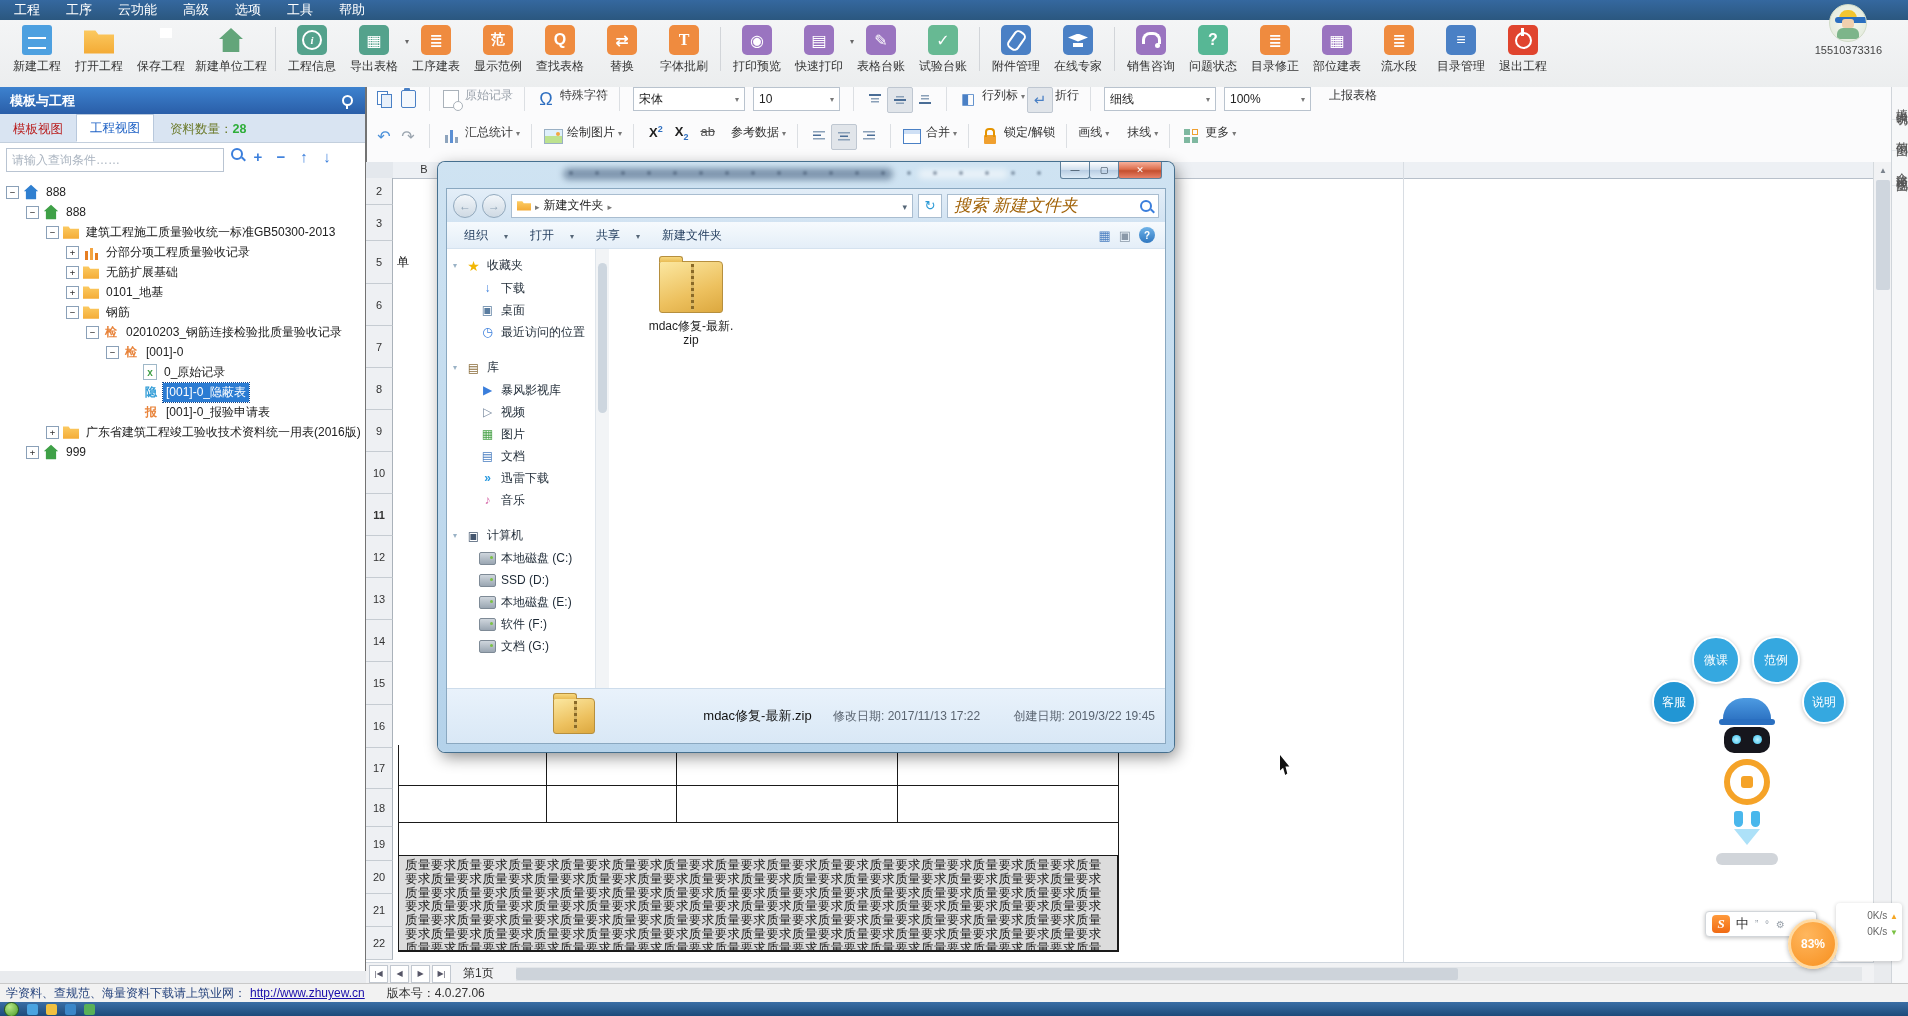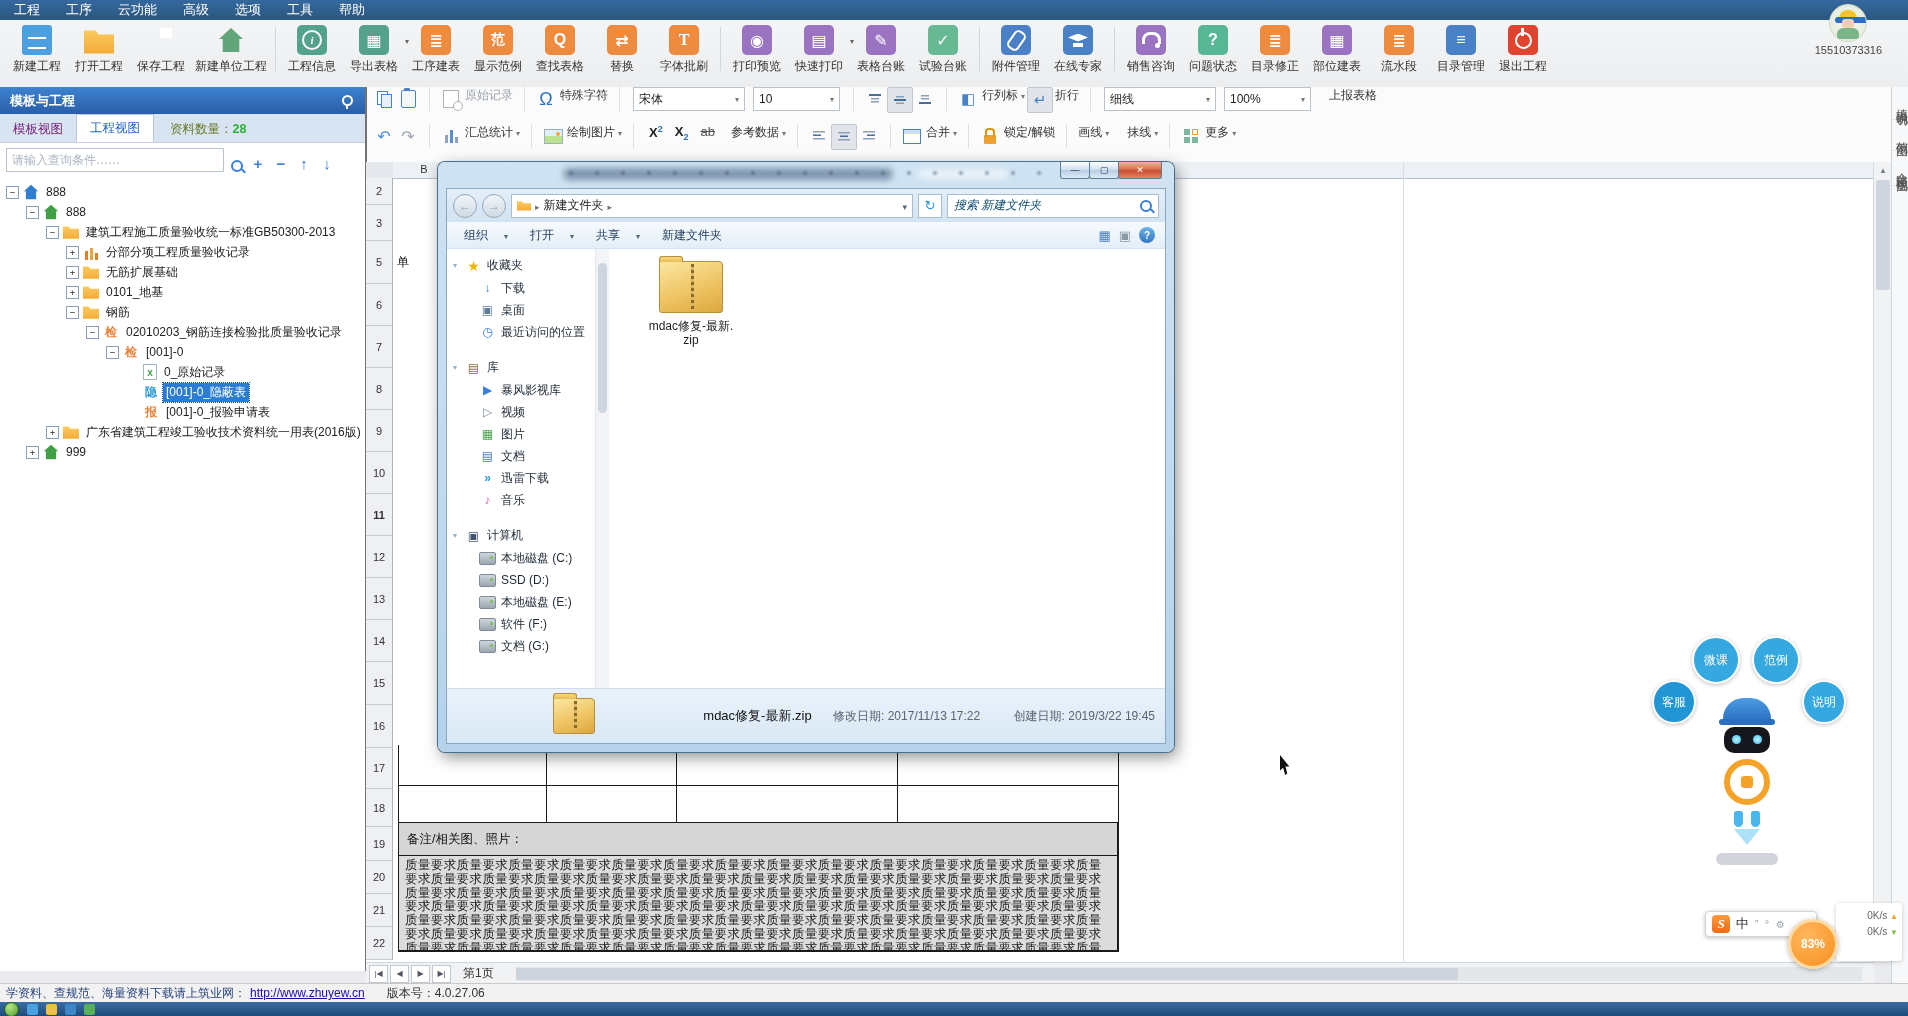--- a/index.html
+++ b/index.html
@@ -84,25 +84,25 @@
   .strike{text-decoration:line-through;color:#555;margin:0 6px;font-size:13px;}
   .svgi{display:flex;align-items:center;justify-content:center;width:24px;height:24px;}
   .svgi.on{background:#e1e5ea;border:1px solid #bfc7d1;border-radius:2px;}
   
   .sidebar{position:absolute;left:0;top:87px;width:365px;bottom:45px;background:#fff;border-right:2px solid #737373;}
   .sbhead{height:27px;background:linear-gradient(#3d82cf,#2a5ea8);color:#fff;font-size:13px;font-weight:bold;
           line-height:27px;padding-left:10px;position:relative;}
   .pin{position:absolute;right:12px;top:8px;width:7px;height:7px;border:2px solid #fff;border-radius:50%;}
   .pin::after{content:"";position:absolute;left:2px;top:8px;width:2px;height:4px;background:#fff;}
   .stabs{height:28px;background:#d9e4f2;display:flex;align-items:flex-end;border-bottom:1px solid #c3cfdd;}
-  .stab{padding:0 13px;line-height:26px;font-size:12.5px;color:#701a75;}
+  .stab{padding:0 13px;line-height:26px;font-size:12.5px;color:#b91c1c;}
   .stab.active{background:#fff;color:#1d61c5;border:1px solid #b8c8dc;border-bottom:1px solid #fff;}
   .scount{margin-left:16px;font-size:12.5px;color:#6b7a2a;line-height:26px;}
   .scount b{color:#2fae3a;}
-  .ssearch{display:flex;align-items:flex-end;gap:7px;padding:5px 6px;}
+  .ssearch{display:flex;align-items:flex-start;gap:7px;padding:5px 6px;}
   .ssearch input{width:206px;height:22px;border:1px solid #b9c4d2;padding:0 5px;font-size:12px;color:#333;}
   .ssearch input::placeholder{color:#aab4c0;}
   .sic{color:#3a7edc;font-size:15px;font-weight:bold;width:16px;text-align:center;}
   .mag{width:8px;height:8px;border:2px solid #3a7edc;border-radius:50%;position:relative;}
   .mag::after{content:"";position:absolute;left:8px;top:8px;width:5px;height:2px;background:#3a7edc;transform:rotate(45deg);}
   .stree{padding-top:5px;}
   .trw{height:20px;display:flex;align-items:center;font-size:12px;color:#222;white-space:nowrap;}
   .exp{width:11px;height:11px;border:1px solid #8aa0b8;background:#fff;font:9px/10px "DejaVu Sans Mono",monospace;
        color:#333;text-align:center;margin-right:4px;flex:none;}
   .exp:empty{visibility:hidden;}
@@ -170,21 +170,21 @@
   .navc.back::after{content:"←";}
   .navc.fwd::after{content:"→";}
   .crumbbox{flex:1;height:22px;background:#fff;border:1px solid #a9bdd0;display:flex;align-items:center;padding:0 5px;gap:4px;}
   .crumbsep::after{content:"▸";color:#777;font-size:9px;}
   .crumbdd{margin-left:auto;}
   .crumbdd::after{content:"▾";color:#567;font-size:9px;}
   .minifold{width:14px;height:11px;background:linear-gradient(#fdd06a,#f3a933);clip-path:polygon(0 12%,38% 12%,48% 30%,100% 30%,100% 95%,0 95%);}
   .refbtn{width:22px;height:22px;background:#fff;border:1px solid #a9bdd0;display:flex;align-items:center;justify-content:center;color:#2e9bd6;font-size:13px;}
   .refbtn::after{content:"↻";}
   .searchbox{width:198px;height:22px;background:#fff;border:1px solid #a9bdd0;display:flex;align-items:center;padding:0 6px;flex:none;}
-  .searchtxt{font-style:italic;color:#0c4a6e;font-size:12px;flex:1;white-space:nowrap;overflow:hidden;}
+  .searchtxt{font-style:italic;color:#a16207;font-size:17px;flex:1;white-space:nowrap;overflow:hidden;}
   .cmdbar{height:26px;background:linear-gradient(#f6fafd,#e4eef8);border-bottom:1px solid #d5e2ef;
       display:flex;align-items:center;padding:0 6px;}
   .cmditem{display:flex;align-items:center;gap:16px;padding:0 11px;font-size:12px;color:#1e395b;height:22px;}
   i.dd::after{content:"▾";font-size:8px;color:#567;}
   .cmdright{margin-left:auto;display:flex;align-items:center;gap:8px;padding-right:4px;}
   .vicon{color:#4a7ec0;font-size:13px;}
   .picon{color:#8a98a8;font-size:13px;}
   .hicon{width:16px;height:16px;border-radius:50%;background:linear-gradient(#6fb3e8,#2f77c0);color:#fff;
       display:flex;align-items:center;justify-content:center;font-size:10px;font-weight:bold;}
   .winmain{flex:1;display:flex;min-height:0;}
@@ -778,21 +778,20 @@
     <div class="softline" style="left:1037px;top:0;width:1px;bottom:0;"></div>
 
     <div class="gline" style="left:32px;top:583px;width:1px;height:206px;"></div>
     <div class="gline" style="left:752px;top:583px;width:1px;height:206px;"></div>
     <div class="gline" style="left:180px;top:583px;width:1px;height:77px;"></div>
     <div class="gline" style="left:310px;top:583px;width:1px;height:77px;"></div>
     <div class="gline" style="left:531px;top:583px;width:1px;height:77px;"></div>
     <div class="gline" style="left:32px;top:623px;width:721px;height:1px;"></div>
     <div class="gline" style="left:32px;top:660px;width:721px;height:1px;"></div>
     <div class="gline" style="left:32px;top:789px;width:721px;height:1px;"></div>
-    <div class="remarkhead">备注/相关图、照片：</div>
     <div class="remarktext">质量要求质量要求质量要求质量要求质量要求质量要求质量要求质量要求质量要求质量要求质量要求质量要求质量要求质量要求质量要求质量要求质量要求质量要求质量要求质量要求质量要求质量要求质量要求质量要求质量要求质量要求质量要求质量要求质量要求质量要求质量要求质量要求质量要求质量要求质量要求质量要求质量要求质量要求质量要求质量要求质量要求质量要求质量要求质量要求质量要求质量要求质量要求质量要求质量要求质量要求质量要求质量要求质量要求质量要求质量要求质量要求质量要求质量要求质量要求质量要求质量要求质量要求质量要求质量要求质量要求质量要求质量要求质量要求质量要求质量要求质量要求质量要求质量要求质量要求质量要求质量要求质量要求质量要求质量要求质量要求质量要求质量要求质量要求质量要求质量要求质量要求质量要求质量要求质量要求质量要求质量要求质量要求质量要求质量要求质量要求质量要求质量要求质量要求质量要求质量要求质量要求质量要求质量要求质量要求质量要求质量要求质量要求质量要求质量要求质量要求</div>
   </div>
 
   <div class="navstrip">
     <span class="pgbtn">|◀</span>
     <span class="pgbtn">◀</span>
     <span class="pgbtn">▶</span>
     <span class="pgbtn">▶|</span>
     <span class="pglbl">第1页</span>
     <div class="htrack">

